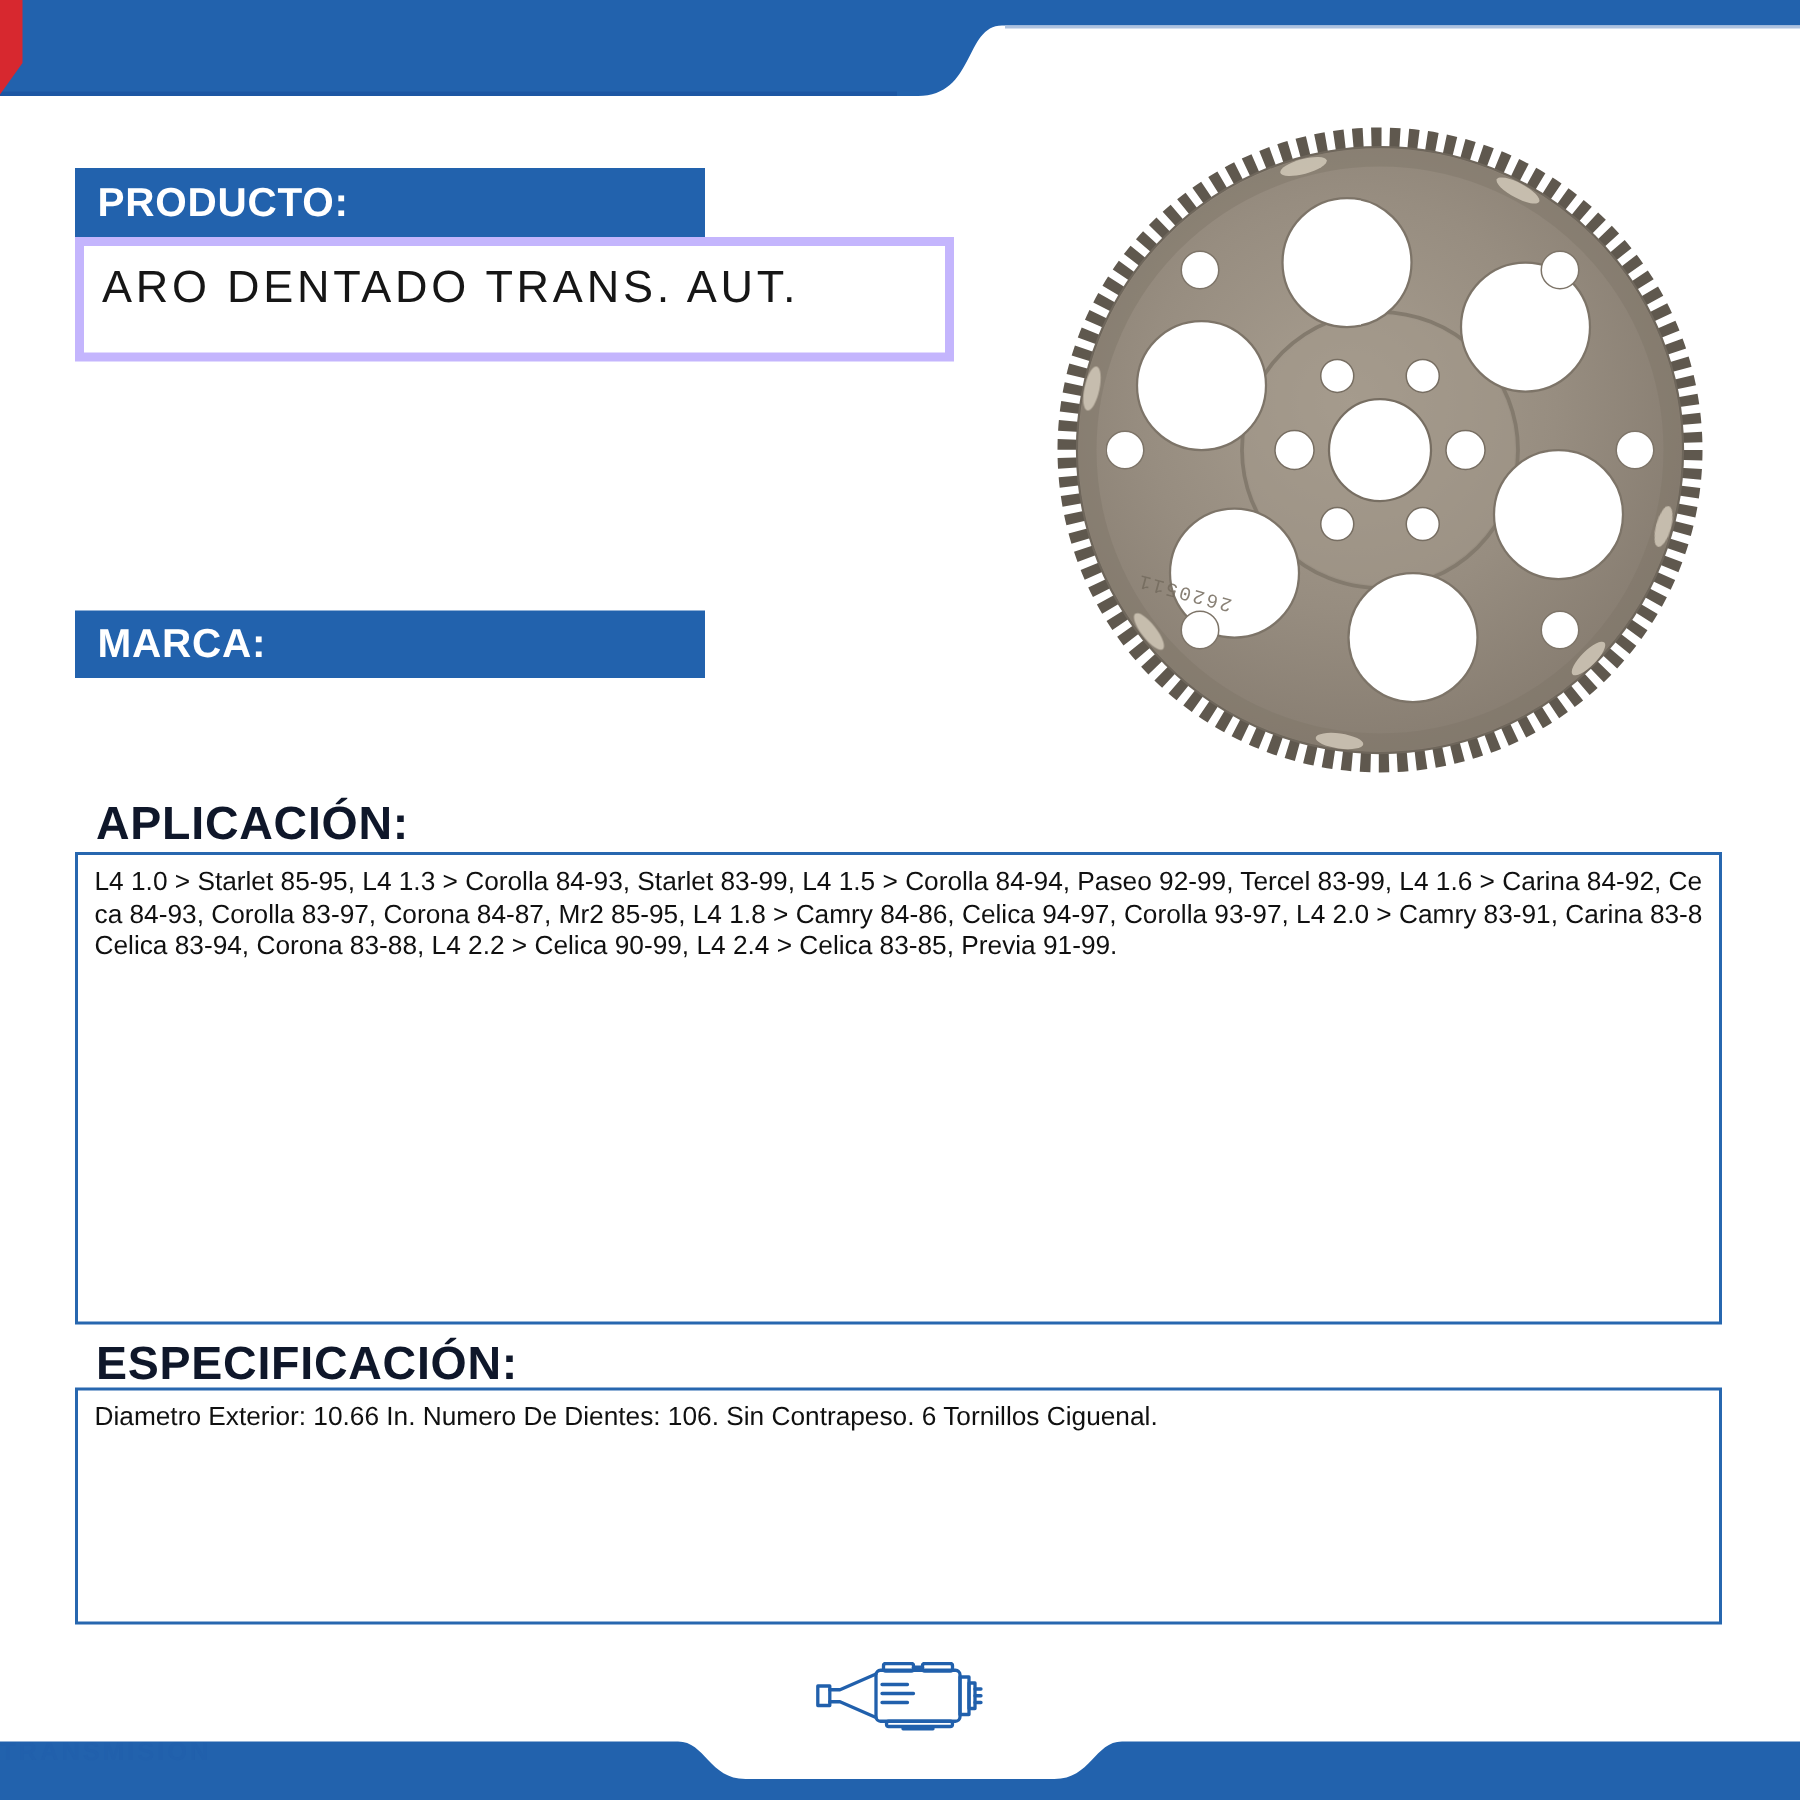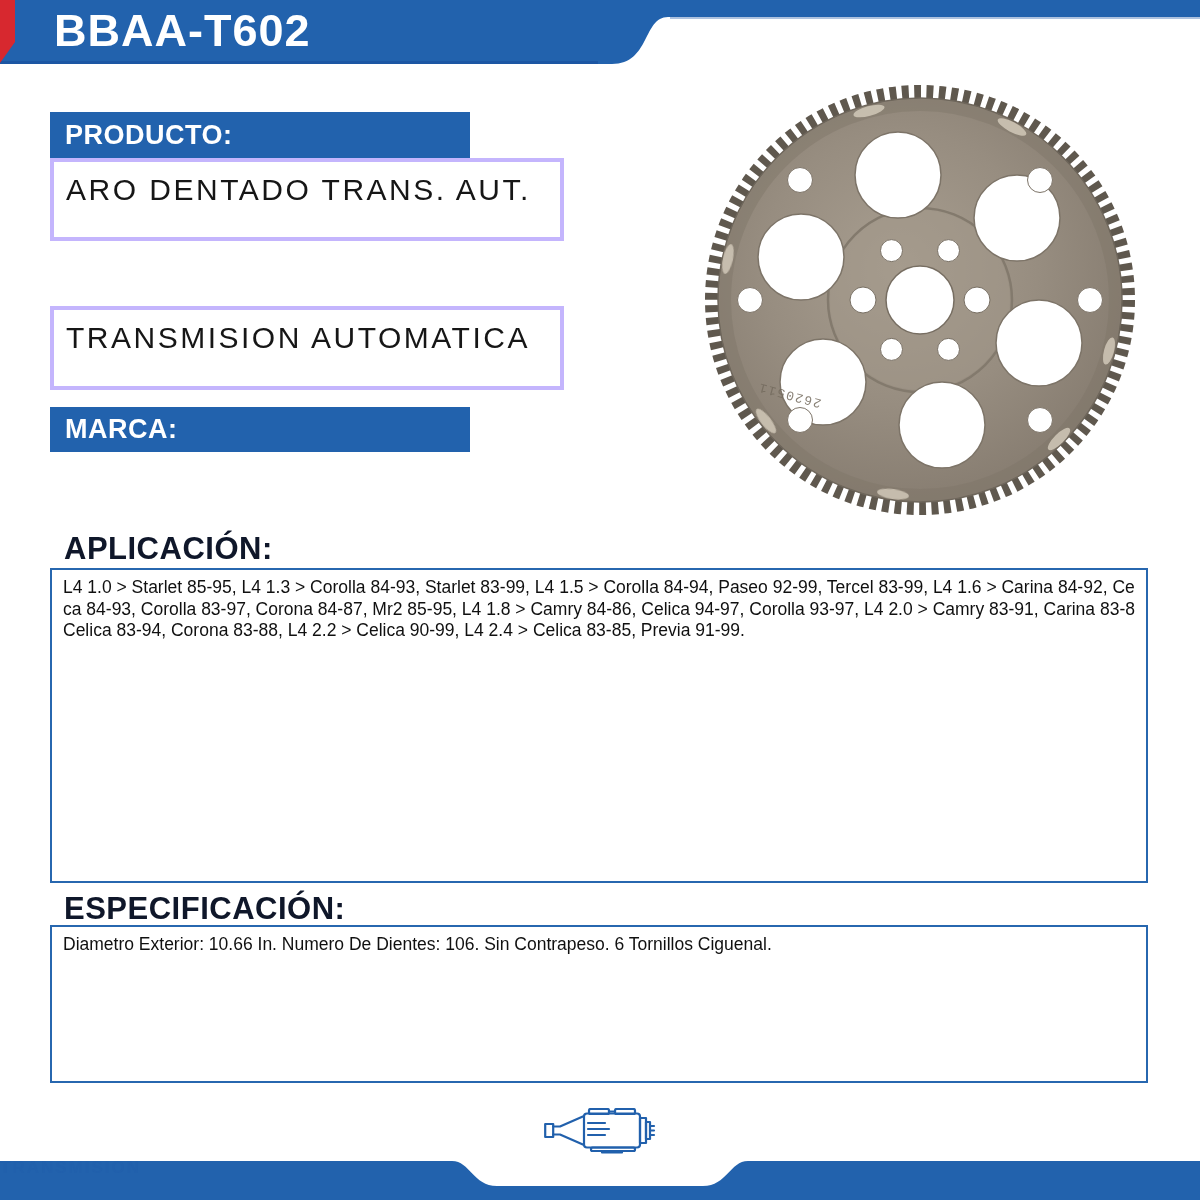--- a/index.html
+++ b/index.html
@@ -12,21 +12,21 @@
   .part-number{
     position:absolute;left:54px;top:5px;font-size:45px;font-weight:800;color:#fff;
     letter-spacing:1px;white-space:nowrap;
   }
   .bar{
     position:absolute;left:50px;width:420px;background:#2262AD;color:#fff;
     font-weight:800;font-size:27px;letter-spacing:.5px;display:flex;align-items:center;
     padding-left:15px;box-sizing:border-box;
   }
   .vbox{
-    position:absolute;left:50px;width:514px;background:#fff;border:4px solid #c4b5fd;
+    position:absolute;left:50px;width:586px;background:#fff;border:6px solid #c4b5fd;
     box-sizing:border-box;color:#161616;font-size:30px;letter-spacing:2.5px;
     padding:11px 0 0 12px;white-space:nowrap;overflow:hidden;
   }
   #producto-bar{top:112px;height:46px}
   #producto-box{top:158px;height:83px}
   #categoria-bar{top:261px;height:45px}
   #categoria-box{top:306px;height:84px}
   #marca-bar{top:407px;height:45px}
   #marca-box{top:452px;height:47px;padding-top:6px}
   .plate{position:absolute;left:700px;top:80px}
@@ -54,32 +54,28 @@
 <body>
 
 <div class="page">
 
   <svg class="hdr-svg" width="1200" height="72" viewBox="0 0 1200 72">
     <path d="M0,0 H1200 V17 H668 C643,17 650,64 612,64 H0 Z" fill="#2262AD"></path>
     <rect x="670" y="17" width="530" height="2" fill="#AEC2DF"></rect>
     <rect x="0" y="61" width="598" height="3" fill="#1C56A3"></rect>
     <polygon points="0,0 15,0 15,42 0,63" fill="#D7282F"></polygon>
   </svg>
-  <div class="part-number">BBAA-T602</div>
 
   <div class="bar" id="producto-bar">
     <span>PRODUCTO:</span>
   </div>
   <div class="vbox" id="producto-box">
     <span>ARO DENTADO TRANS. AUT.</span>
   </div>
 
-  <div class="vbox" id="categoria-box">
-    <span>TRANSMISION AUTOMATICA</span>
-  </div>
 
   <div class="bar" id="marca-bar">
     <span>MARCA:</span>
   </div>
 
   <svg class="plate" width="440" height="440" viewBox="0 0 440 440">
     <defs>
       <radialGradient id="gplate" cx="45%" cy="42%" r="62%">
         <stop offset="0%" stop-color="#A89E90"></stop>
         <stop offset="55%" stop-color="#978D80"></stop>

